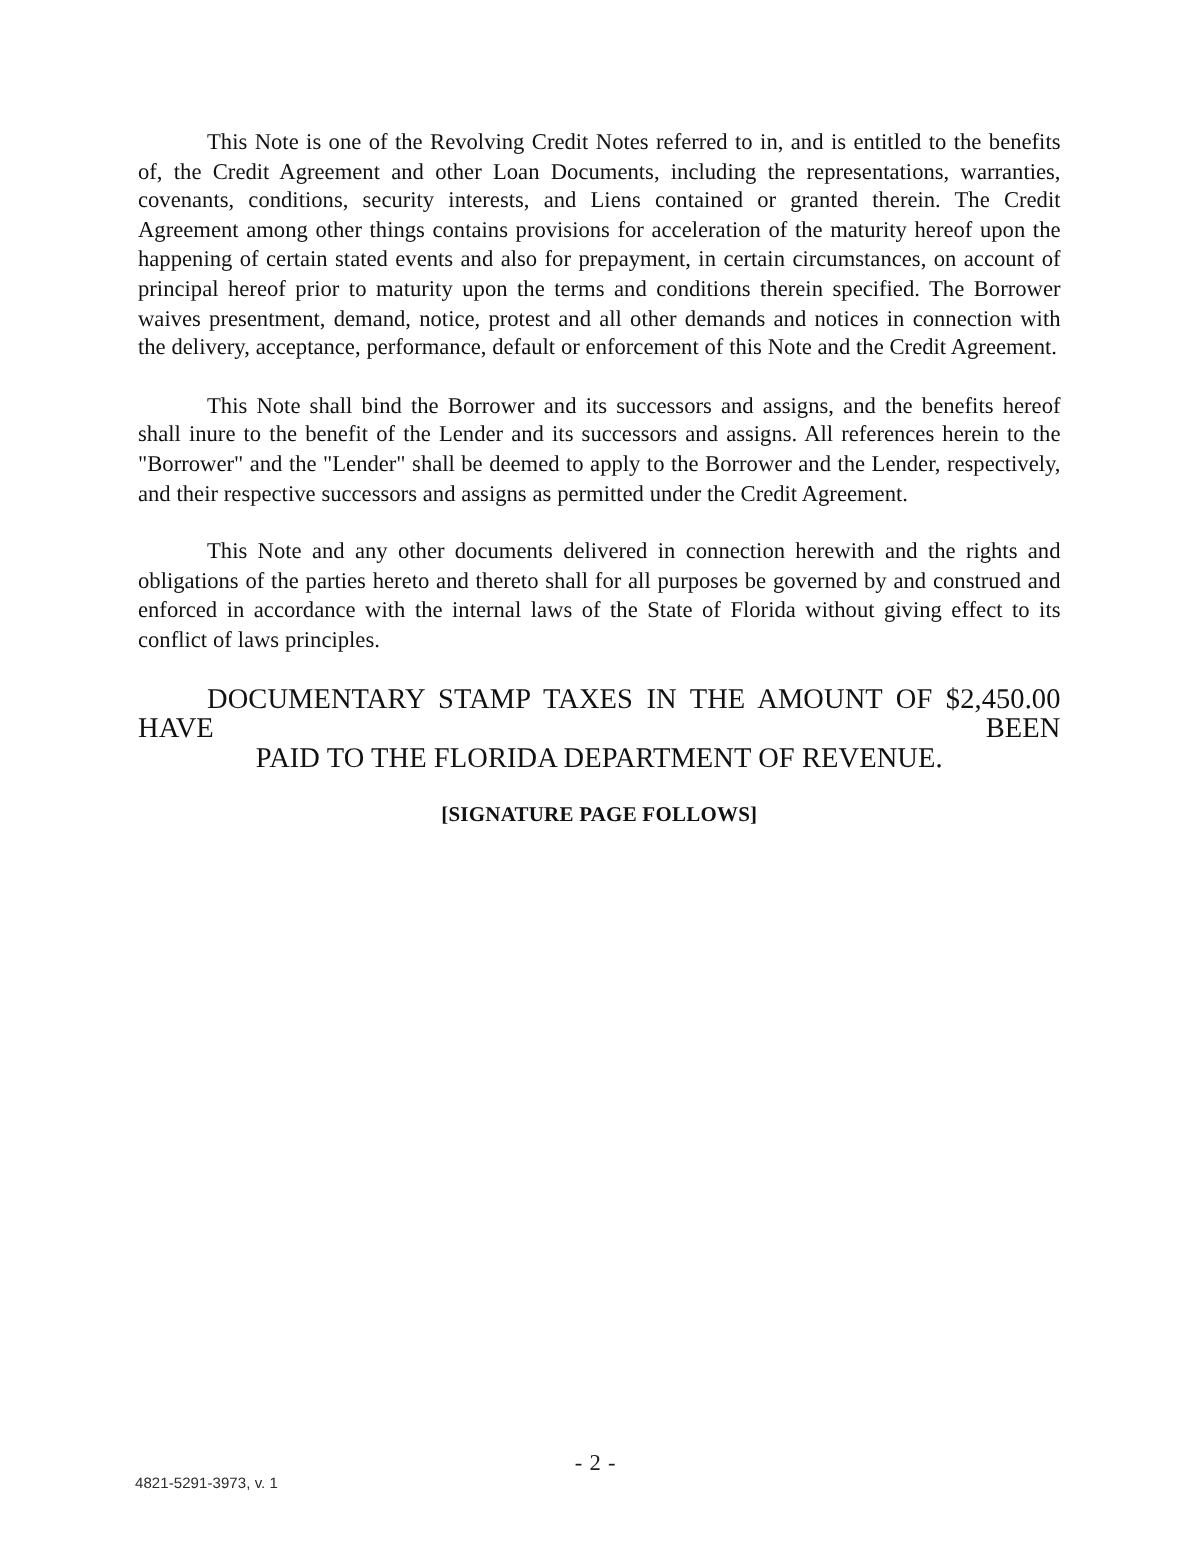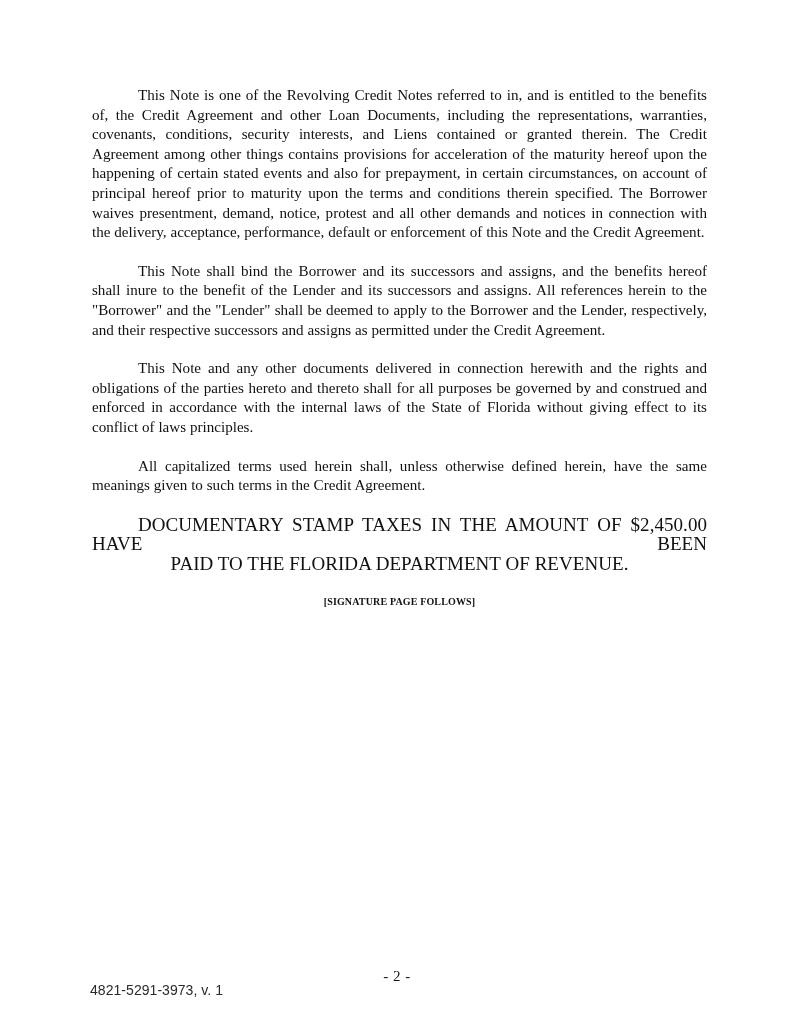--- a/index.html
+++ b/index.html
@@ -55,21 +55,21 @@
     text-indent: 46px;
   }
   p.stamp-par .line-b {
     display: block;
     text-align: center;
     text-indent: 0;
   }
 
   p.signature-note {
     margin: 14px 0 0 0;
-    font-size: 10px;
+    font-size: 14px;
     line-height: 19.6px;
     text-align: center;
     text-indent: 0;
     font-weight: bold;
     letter-spacing: 0.15px;
   }
 
   
   .page-number {
     position: absolute;
@@ -81,40 +81,39 @@
     line-height: 18px;
     color: #1a1a1a;
     letter-spacing: 0.5px;
   }
 
   .doc-ref {
     position: absolute;
     left: 90px;
     top: 984px;
     font-family: "Liberation Sans", "DejaVu Sans", sans-serif;
-    font-size: 14px;
+    font-size: 10px;
     line-height: 12px;
     color: #2a2a2a;
     letter-spacing: 0.05px;
   }
 </style>
 </head>
 <body>
 
 <div class="page">
 
   <div class="content">
 
     <p class="body-par">This Note is one of the Revolving Credit Notes referred to in, and is entitled to the benefits of, the Credit Agreement and other Loan Documents, including the representations, warranties, covenants, conditions, security interests, and Liens contained or granted therein.  The Credit Agreement among other things contains provisions for acceleration of the maturity hereof upon the happening of certain stated events and also for prepayment, in certain circumstances, on account of principal hereof prior to maturity upon the terms and conditions therein specified.  The Borrower waives presentment, demand, notice, protest and all other demands and notices in connection with the delivery, acceptance, performance, default or enforcement of this Note and the Credit Agreement.</p>
 
     <p class="body-par">This Note shall bind the Borrower and its successors and assigns, and the benefits hereof shall inure to the benefit of the Lender and its successors and assigns.  All references herein to the "Borrower" and the "Lender" shall be deemed to apply to the Borrower and the Lender, respectively, and their respective successors and assigns as permitted under the Credit Agreement.</p>
 
     <p class="body-par">This Note and any other documents delivered in connection herewith and the rights and obligations of the parties hereto and thereto shall for all purposes be governed by and construed and enforced in accordance with the internal laws of the State of Florida without giving effect to its conflict of laws principles.</p>
 
-    <p class="body-par">All capitalized terms used herein shall, unless otherwise defined herein, have the same meanings given to such terms in the Credit Agreement.</p>
 
     <p class="stamp-par">
       <span class="line-a">DOCUMENTARY STAMP TAXES IN THE AMOUNT OF $2,450.00 HAVE BEEN</span>
       <span class="line-b">PAID TO THE FLORIDA DEPARTMENT OF REVENUE.</span>
     </p>
 
     <p class="signature-note">[SIGNATURE PAGE FOLLOWS]</p>
 
   </div>
 

